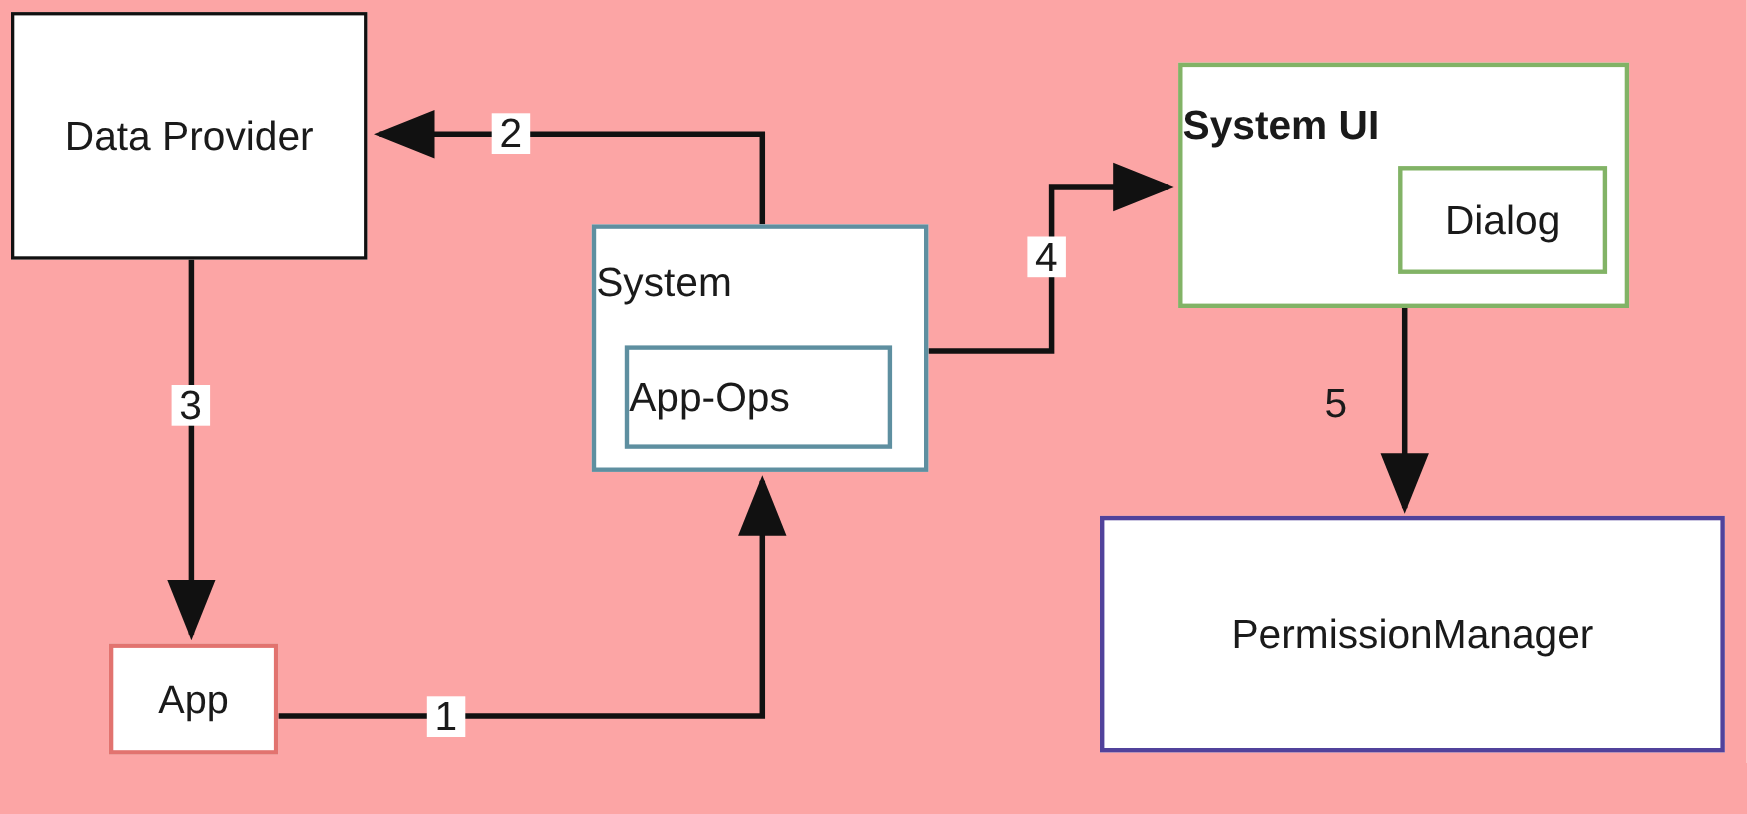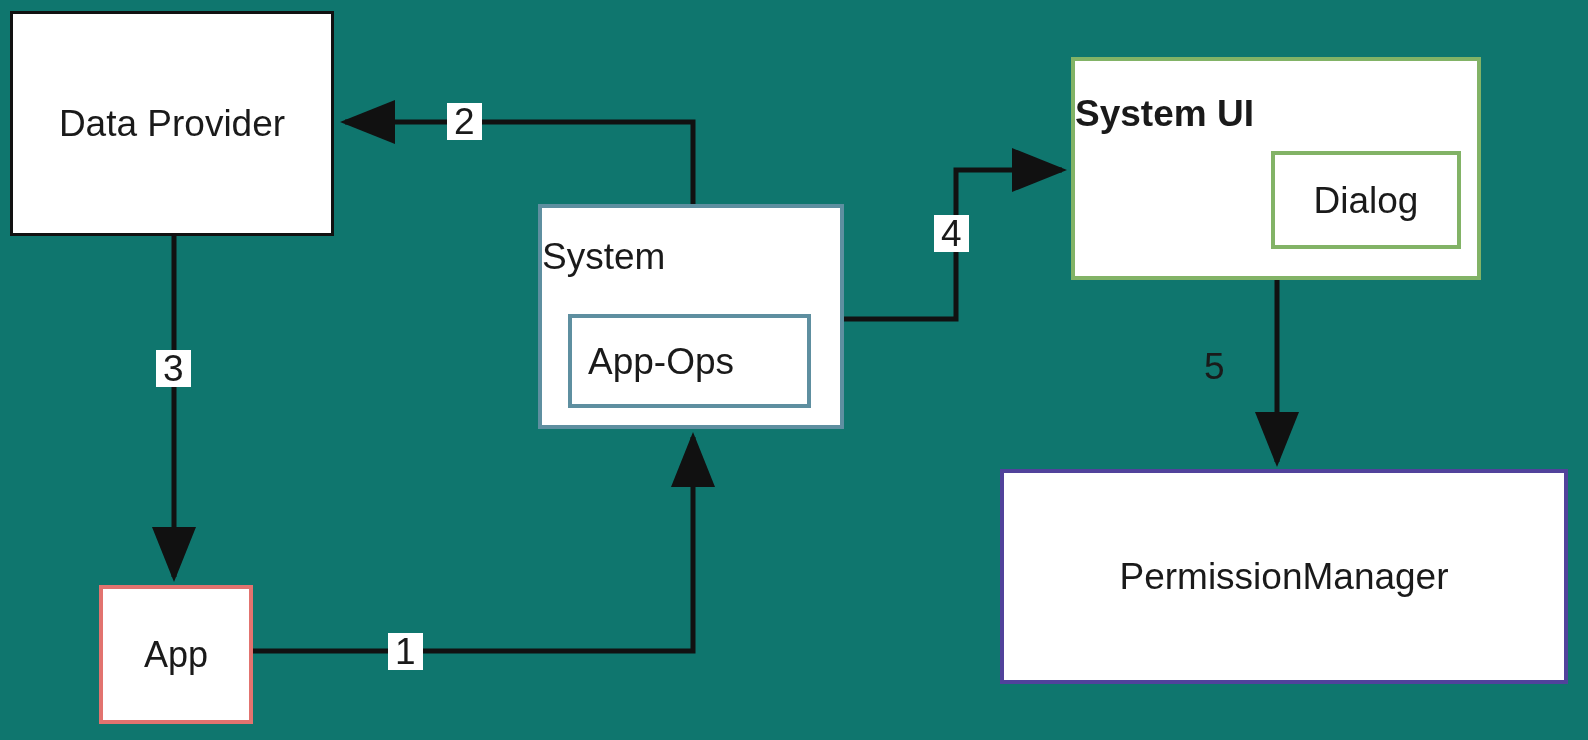--- a/index.html
+++ b/index.html
@@ -7,21 +7,21 @@
     padding: 0;
     background: #ffffff;
   }
   body {
     font-family: "Liberation Sans", sans-serif;
   }
   #diagram-root {
     position: relative;
     width: 1588px;
     height: 740px;
-    background: #0f766e;
+    background: #fca5a5;
     overflow: hidden;
   }
   .node {
     position: absolute;
     box-sizing: border-box;
     background: #ffffff;
     display: flex;
     align-items: center;
     justify-content: center;
   }
@@ -33,21 +33,21 @@
   }
   
   #node-data-provider {
     left: 10px; top: 11px; width: 324px; height: 225px;
     border: 3px solid #111111;
   }
   #node-data-provider .node-label { font-size: 37px; }
 
   
   #node-app {
-    left: 99px; top: 585px; width: 154px; height: 139px;
+    left: 99px; top: 585px; width: 154px; height: 101px;
     border: 4px solid #e2736f;
   }
   #node-app .node-label { font-size: 36px; }
 
   
   #node-system {
     left: 538px; top: 204px; width: 306px; height: 225px;
     border: 4px solid #5e8fa0;
     display: block;
   }
@@ -55,21 +55,20 @@
     position: absolute;
     left: 0; right: 0; top: 30px;
     text-align: left;
     font-size: 37px;
   }
   
   #node-app-ops {
     left: 568px; top: 314px; width: 243px; height: 94px;
     border: 4px solid #5e8fa0;
     justify-content: flex-start;
-    padding-left: 16px;
   }
   #node-app-ops .node-label { font-size: 37px; }
 
   
   #node-system-ui {
     left: 1071px; top: 57px; width: 410px; height: 223px;
     border: 4px solid #82b366;
     display: block;
   }
   #node-system-ui > .title {

